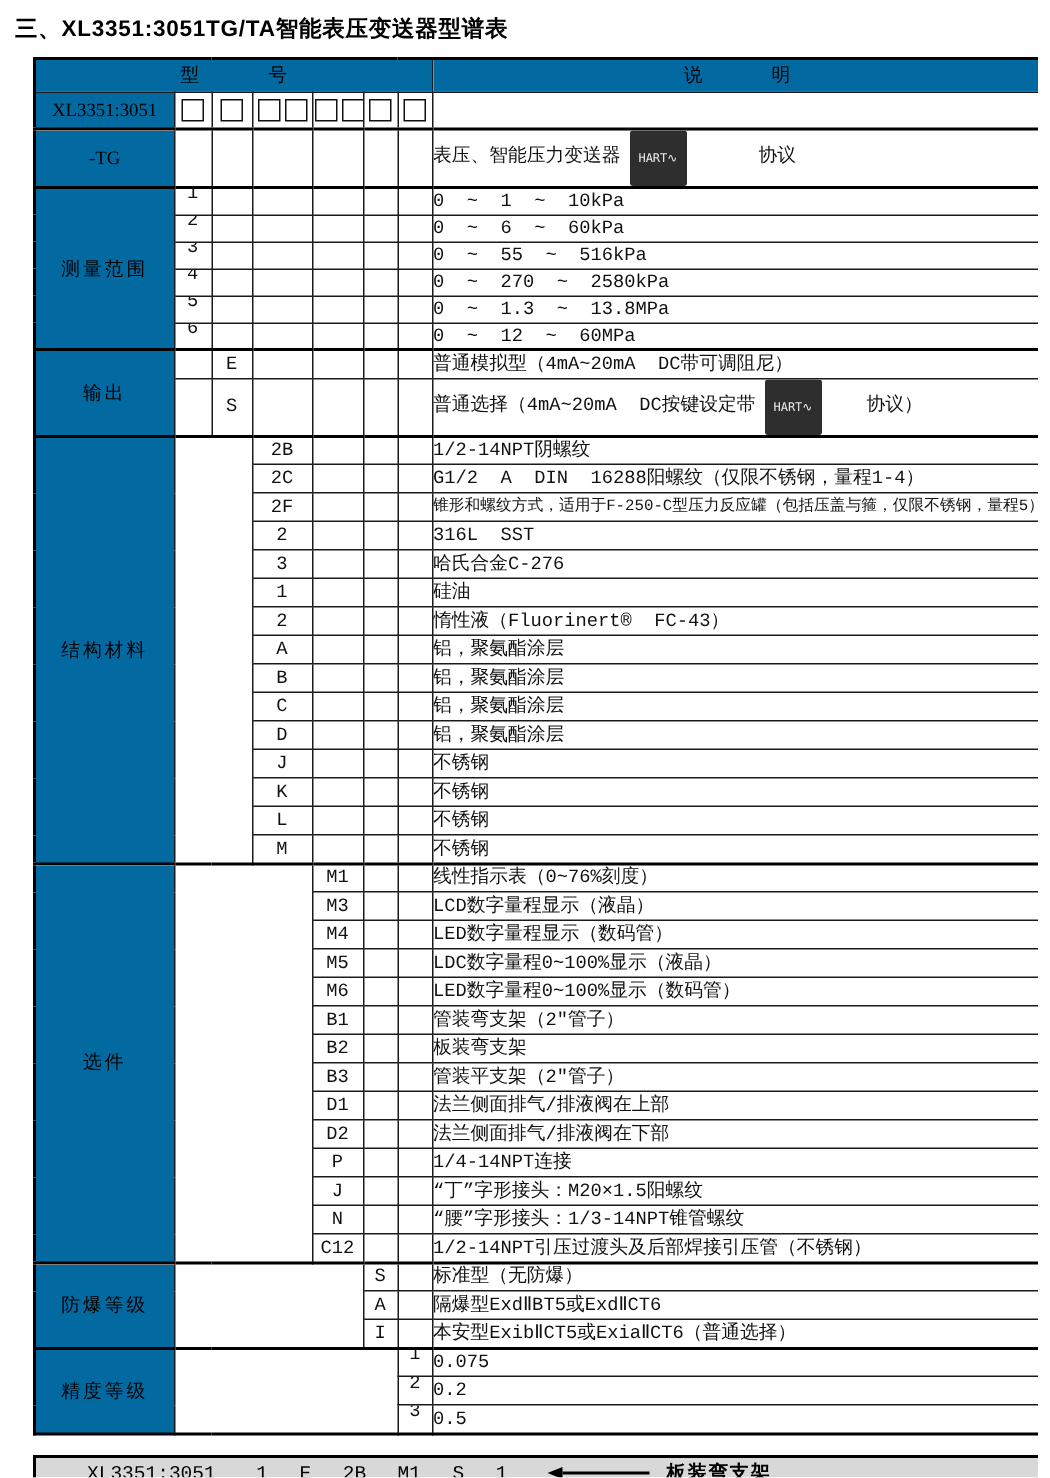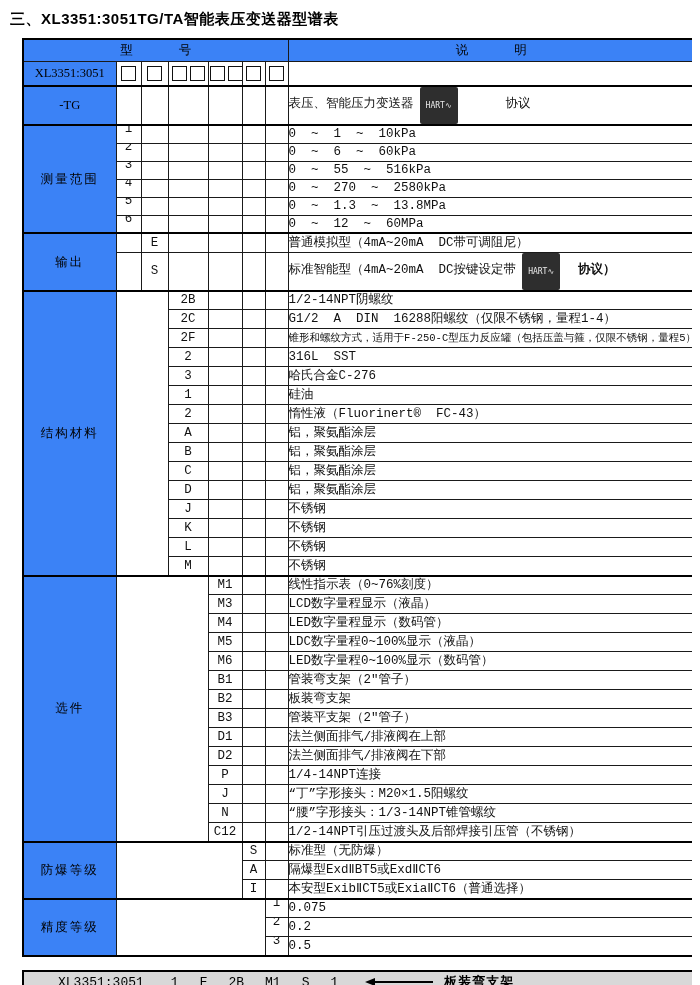--- a/index.html
+++ b/index.html
@@ -17,21 +17,21 @@
     width:674px;margin:9px 0 0 22px;
     border:2px solid #000;
   }
   table.spec td{
     border:1px solid #1a1a1a;padding:0;overflow:hidden;
     font-size:12.5px;line-height:1.15;vertical-align:middle;
   }
   tr.sect > td{border-top:2px solid #000000;}
   .h22{height:22px}.h25{height:25px}.h18{height:18px}.h19{height:19px}
   td.lbl{
-    background:#3b82f6;text-align:center;letter-spacing:2px;
+    background:#0369a1;text-align:center;letter-spacing:2px;
     font-size:13px;color:#000;
   }
   td.hc{letter-spacing:0;}
   .wide{letter-spacing:46px;margin-right:-46px;}
   td.code{
     text-align:center;font-family:"Liberation Mono","DejaVu Sans Mono",monospace;
     font-size:12px;white-space:nowrap;
   }
   td.code .up{font-style:normal;position:relative;top:-5px;display:inline-block;}
   td.desc{
@@ -44,21 +44,21 @@
     display:inline-block;width:13px;height:13px;border:1px solid #111;
     background:#fff;margin:0 1.5px;vertical-align:middle;
   }
   .hart{
     display:inline-block;min-width:32px;height:11px;line-height:11px;
     background:#2e2e2e;color:#e9e9e9;border-radius:2px;
     font-family:"DejaVu Sans Mono",monospace;font-size:8px;text-align:center;
     padding:13px 3px;margin:0 6px;vertical-align:-1px;
   }
   .sfx-wide{margin-left:42px;}
-  .sfx-mid{margin-left:12px;font-weight:bold;}
+  .sfx-mid{margin-left:24px;}
   .example{
     box-sizing:border-box;width:674px;height:25px;margin:13px 0 0 22px;
     background:#d8d8d8;border:2px solid #000;
     display:flex;align-items:center;padding-left:34px;
     font-family:"Liberation Mono","DejaVu Sans Mono",monospace;font-size:13px;color:#000;
   }
   .ex-codes{display:inline-flex;gap:21px;margin-left:27px;}
   .arr{display:inline-flex;align-items:center;margin:0 11px 0 27px;}
   .arr-h{width:0;height:0;border-top:4px solid transparent;border-bottom:4px solid transparent;border-right:10px solid #000;}
   .arr-l{width:58px;height:2px;background:#000;}
@@ -178,21 +178,21 @@
           <td></td>
       <td class="desc">普通模拟型（4mA~20mA  DC带可调阻尼）</td>
     </tr>
     <tr class="h19">
       <td></td>
       <td class="code">S</td>
       <td></td>
           <td></td>
           <td></td>
           <td></td>
-      <td class="desc"><span>标准智能型（4mA~20mA  DC按键设定带</span><span class="hart">HART∿</span><span class="sfx-mid">协议）</span></td>
+      <td class="desc"><span>普通选择（4mA~20mA  DC按键设定带</span><span class="hart">HART∿</span><span class="sfx-mid">协议）</span></td>
     </tr>
 
     <tr class="h19 sect">
       <td class="lbl" rowspan="15">结构材料</td>
       <td colspan="2" rowspan="15"></td>
       <td class="code">2B</td>
       <td></td>
           <td></td>
           <td></td>
       <td class="desc">1/2-14NPT阴螺纹</td>

